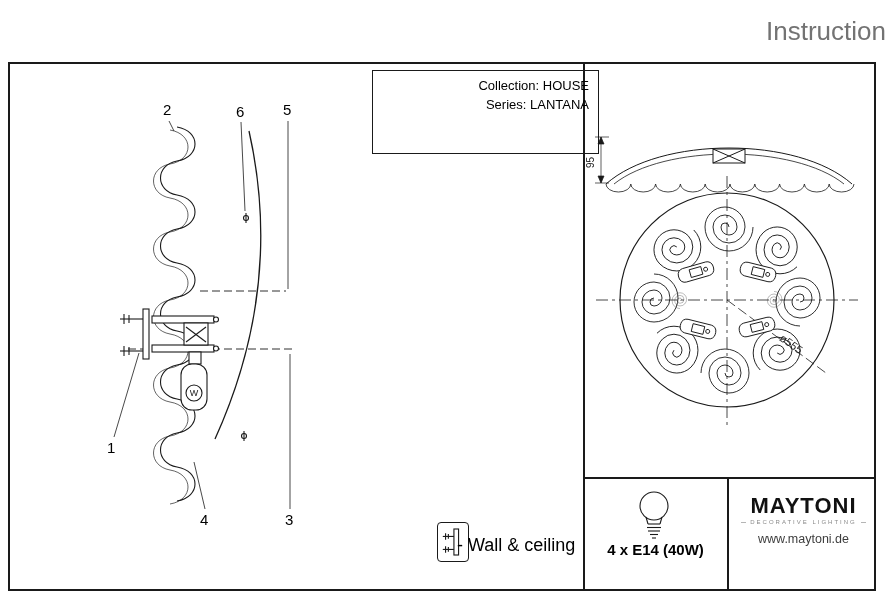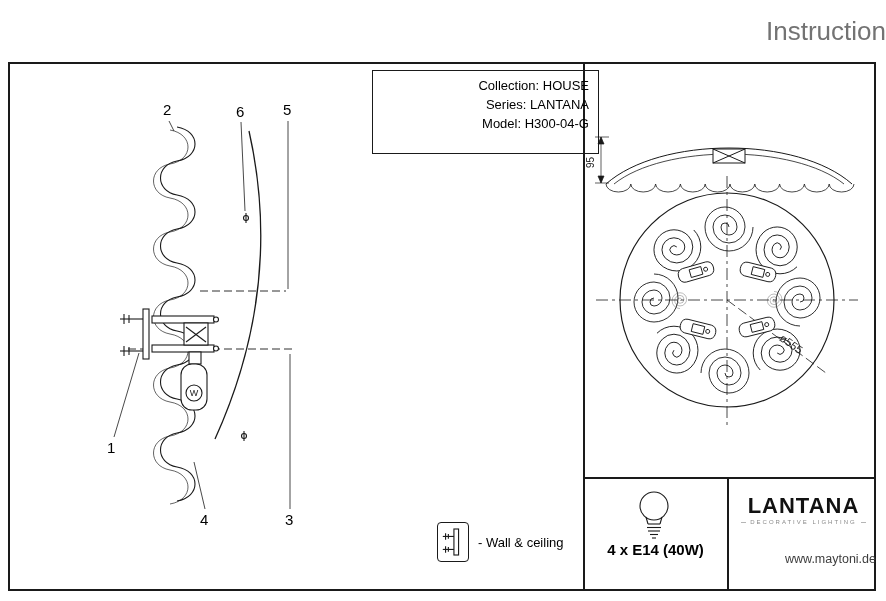--- a/index.html
+++ b/index.html
@@ -29,45 +29,44 @@
   .lamp-spec{
     position:absolute;left:584px;top:541px;width:143px;text-align:center;
     font-size:15px;color:#000;font-weight:bold;
   }
 
   .mount-box{
     position:absolute;left:437px;top:522px;width:32px;height:40px;
     border:1.5px solid #1a1a1a;border-radius:4px;box-sizing:border-box;
     display:flex;align-items:center;justify-content:center;
   }
-  .mount-label{position:absolute;left:478px;top:535px;font-size:13px;color:#000;}
+  .mount-label{position:absolute;left:457px;top:535px;font-size:18px;color:#000;}
 
   .brand{position:absolute;left:731px;top:494px;width:145px;text-align:center;}
   .brand-name{font-size:22px;font-weight:bold;letter-spacing:1px;color:#111;line-height:24px;}
   .brand-tagline{display:flex;align-items:center;gap:4px;margin-top:1px;padding:0 10px;}
   .brand-tagline .rule{flex:1;border-top:1px solid #b5b5b5;height:0;}
   .brand-tagline span{font-size:6px;letter-spacing:2px;color:#8a8a8a;white-space:nowrap;}
-  .brand-site{margin-top:27px;font-size:12.5px;color:#3d3d3d;text-align:right;}
+  .brand-site{margin-top:7px;font-size:12.5px;color:#3d3d3d;}
 </style>
 </head>
 <body>
 
 <div class="page">
 
   <div class="title">Instruction</div>
 
   <div class="frame"></div>
   <div class="vdiv-main"></div>
   <div class="hdiv-bottom"></div>
   <div class="vdiv-bottom"></div>
 
   <div class="infobox">
     <div>Collection: HOUSE</div>
     <div>Series: LANTANA</div>
-    <div>Model: H300-04-G</div>
   </div>
 
   <span class="part-label" style="left:163px;top:101px;">2</span>
   <span class="part-label" style="left:236px;top:103px;">6</span>
   <span class="part-label" style="left:283px;top:101px;">5</span>
   <span class="part-label" style="left:107px;top:439px;">1</span>
   <span class="part-label" style="left:200px;top:511px;">4</span>
   <span class="part-label" style="left:285px;top:511px;">3</span>
 
   <svg class="svg-overlay" viewBox="0 0 886 601">
@@ -198,21 +197,21 @@
         <line x1="6" y1="22.5" x2="6" y2="29.5"></line>
         <line x1="9" y1="23.5" x2="9" y2="28.5"></line>
       </g>
     </svg>
   </div>
   <span class="mount-label">- Wall &amp; ceiling</span>
 
   <div class="lamp-spec">4 x E14 (40W)</div>
 
   <div class="brand">
-    <div class="brand-name">LANTANA</div>
+    <div class="brand-name">MAYTONI</div>
     <div class="brand-tagline">
       <div class="rule"></div>
       <span>DECORATIVE LIGHTING</span>
       <div class="rule"></div>
     </div>
     <div class="brand-site">www.maytoni.de</div>
   </div>
 
 </div>
 

